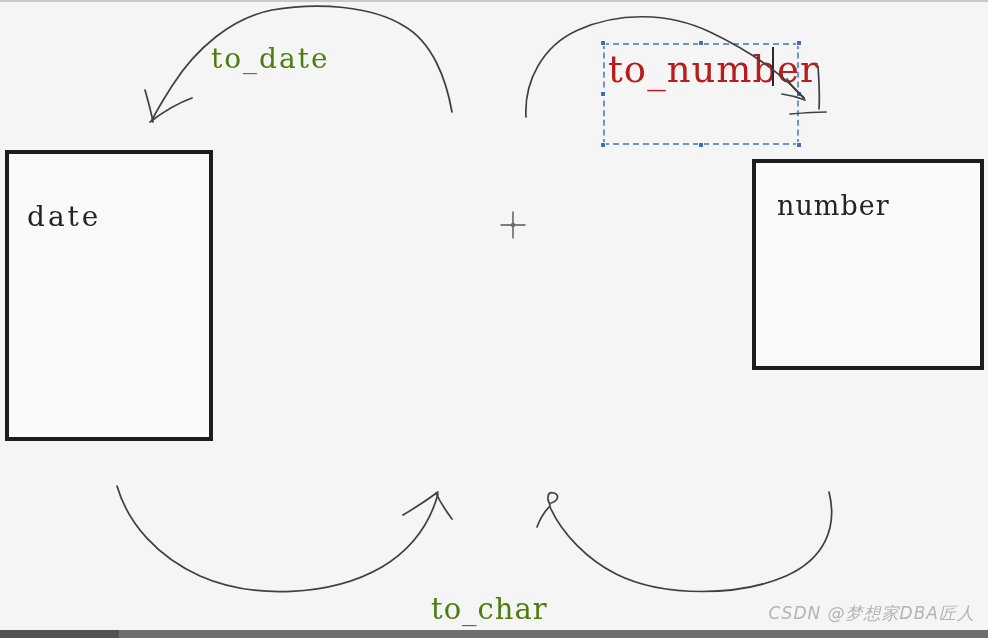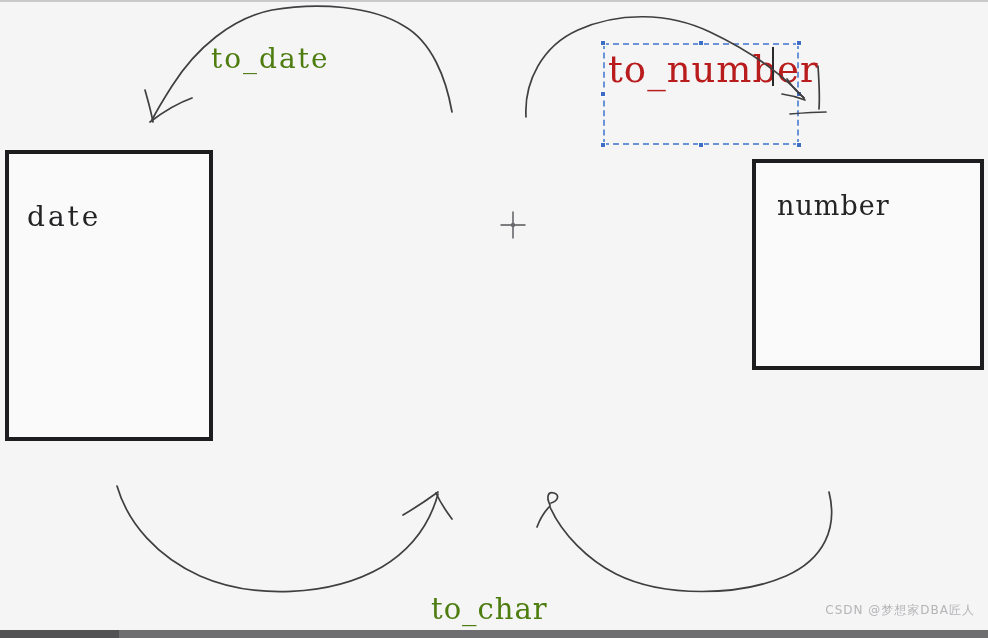--- a/index.html
+++ b/index.html
@@ -85,24 +85,25 @@
     stroke-width:1.7;
     stroke-linecap:round;
     stroke-linejoin:round;
   }
   .ink .cursor-stroke{stroke:#55555a;stroke-width:1.4;}
   
   .watermark{
     position:absolute;
     right:13px;top:602px;
     color:#b4b4b7;
-    font-size:12px;
+    font-size:17px;
     font-family:"DejaVu Sans","Liberation Sans",sans-serif;
     letter-spacing:1px;
     white-space:nowrap;
+    font-style:italic;
   }
   
   .progress-bar{
     position:absolute;left:0;bottom:0;width:988px;height:8px;
     background:#6e6e70;
   }
   .progress-fill{
     position:absolute;left:0;top:0;height:8px;width:119px;
     background:#525254;
   }

